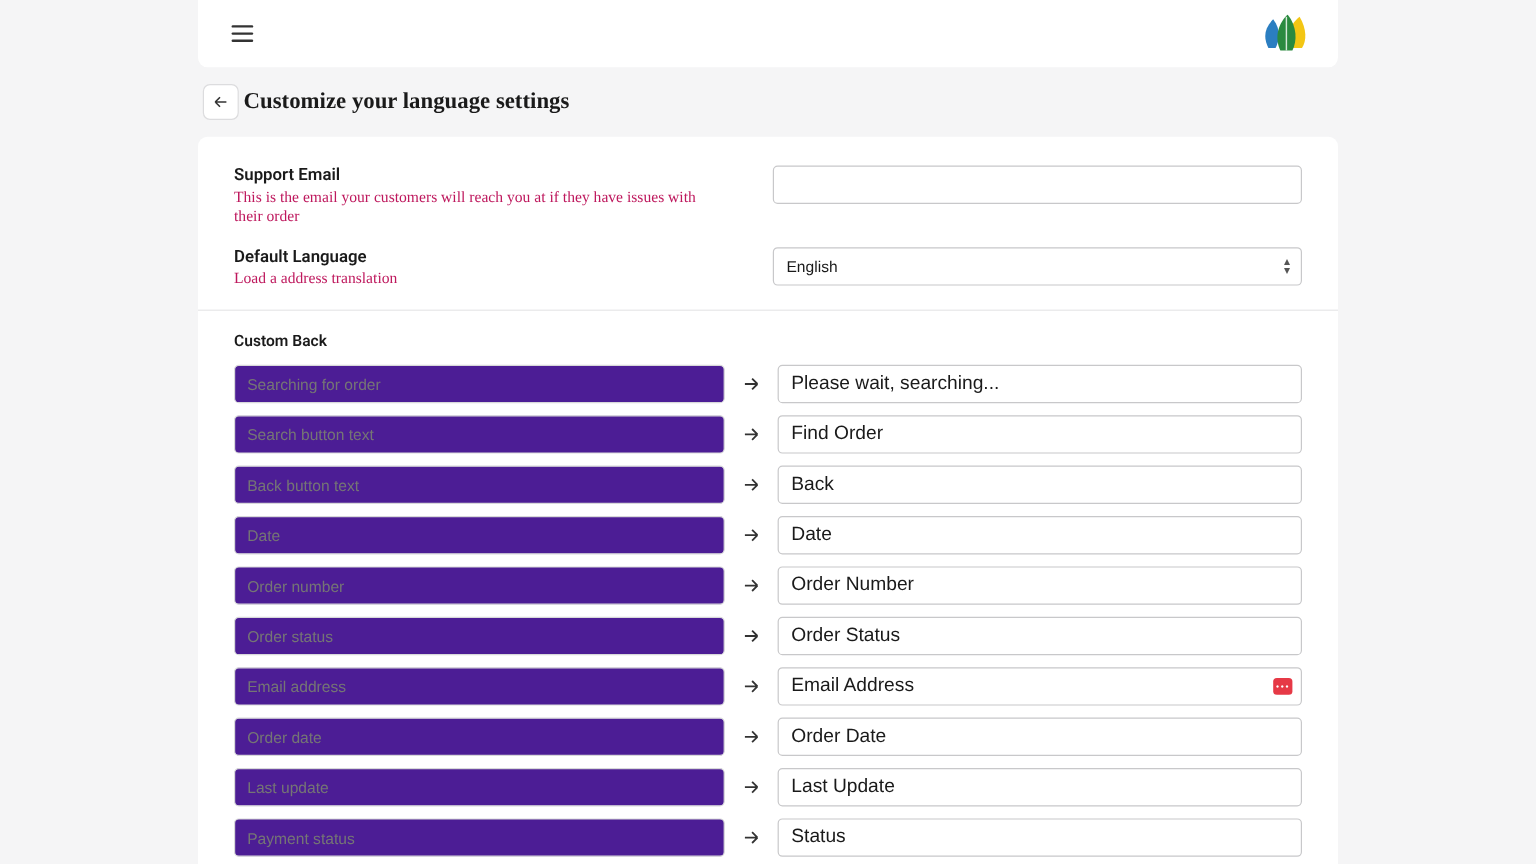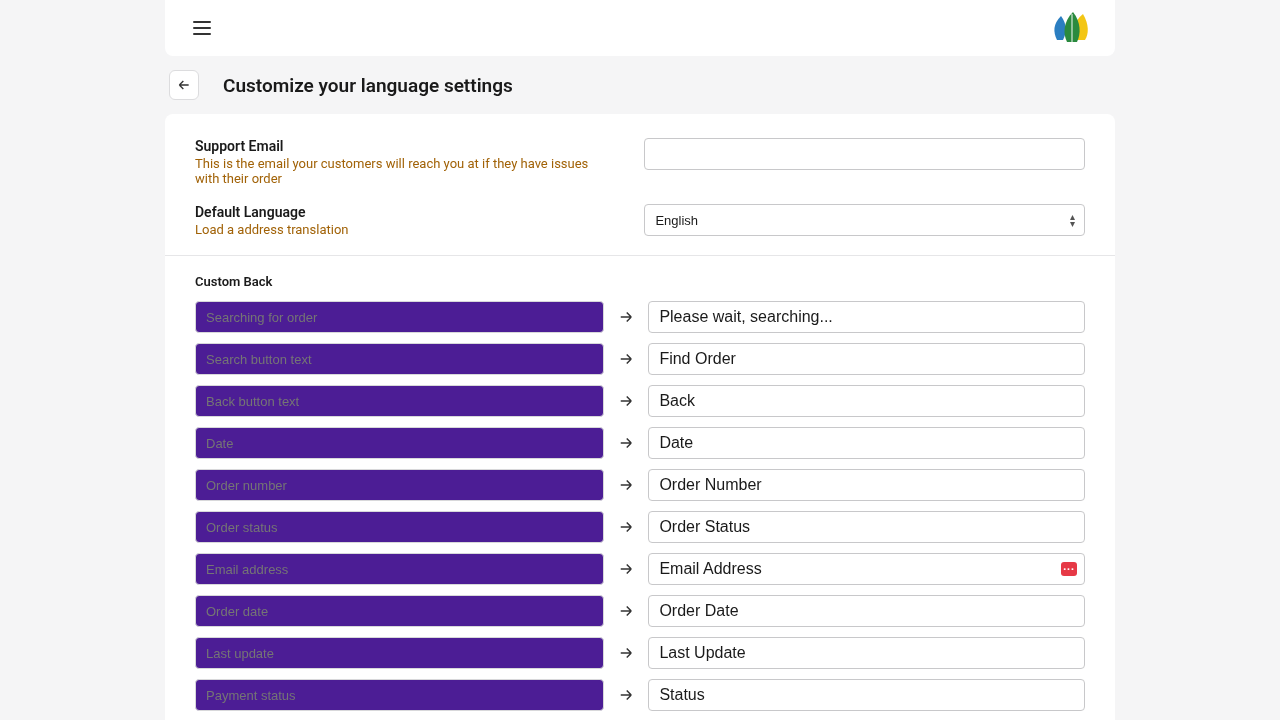--- a/index.html
+++ b/index.html
@@ -37,23 +37,24 @@
       border-radius: 2px;
     }
     .logo {
       display: flex;
       gap: -4px;
     }
     .logo-svg { width: 42px; height: 32px; }
     .page-header {
       display: flex;
       align-items: center;
-      gap: 24px;
+      gap: 4px;
       margin-bottom: 14px;
       padding: 0 4px;
+      font-family: Liberation Serif, serif;
     }
     .back-btn {
       width: 30px;
       height: 30px;
       border: 1px solid #dcdcde;
       border-radius: 6px;
       background: #fff;
       display: flex;
       align-items: center;
       justify-content: center;
@@ -80,21 +81,22 @@
       flex: 0 0 46%;
     }
     .setting-label h3 {
       font-size: 14px;
       font-weight: 600;
       color: #1a1a1a;
       margin-bottom: 2px;
     }
     .setting-label p {
       font-size: 13px;
-      color: #a16207;
+      color: #be185d;
+      font-family: Liberation Serif, serif;
     }
     .setting-control {
       flex: 1;
     }
     .input-text, .select-box {
       width: 100%;
       height: 32px;
       padding: 6px 10px;
       border: 1px solid #c8c8ca;
       border-radius: 4px;

